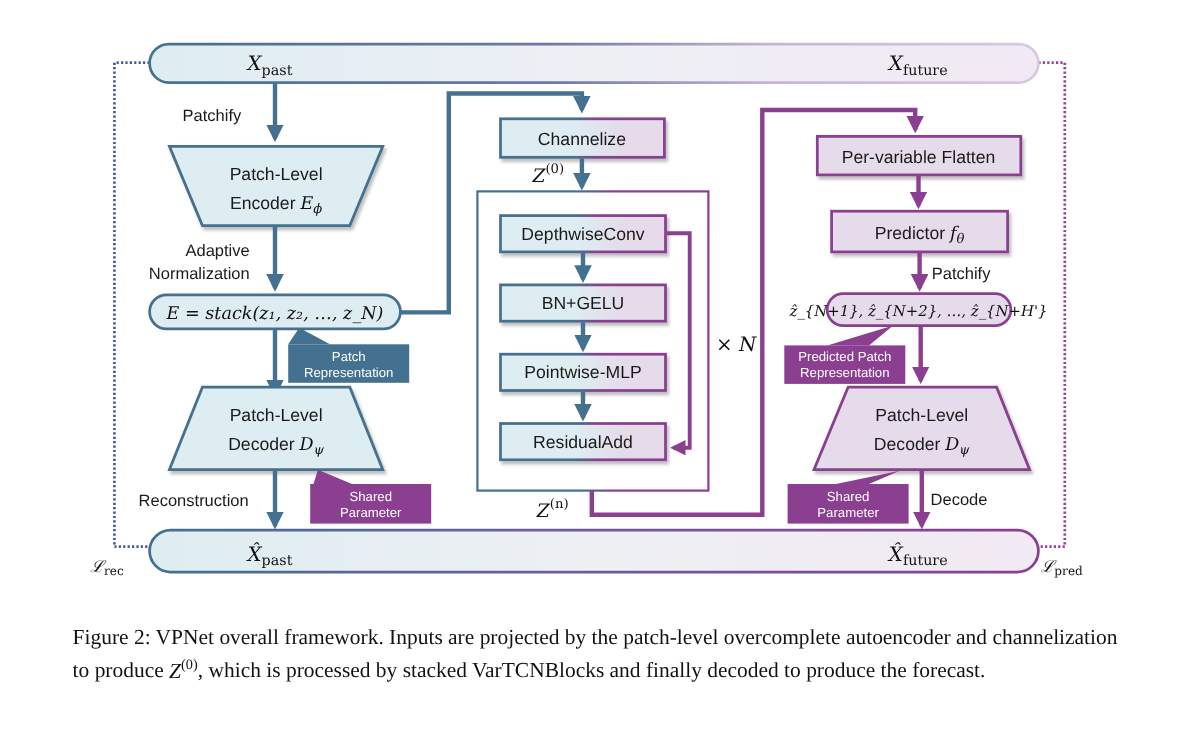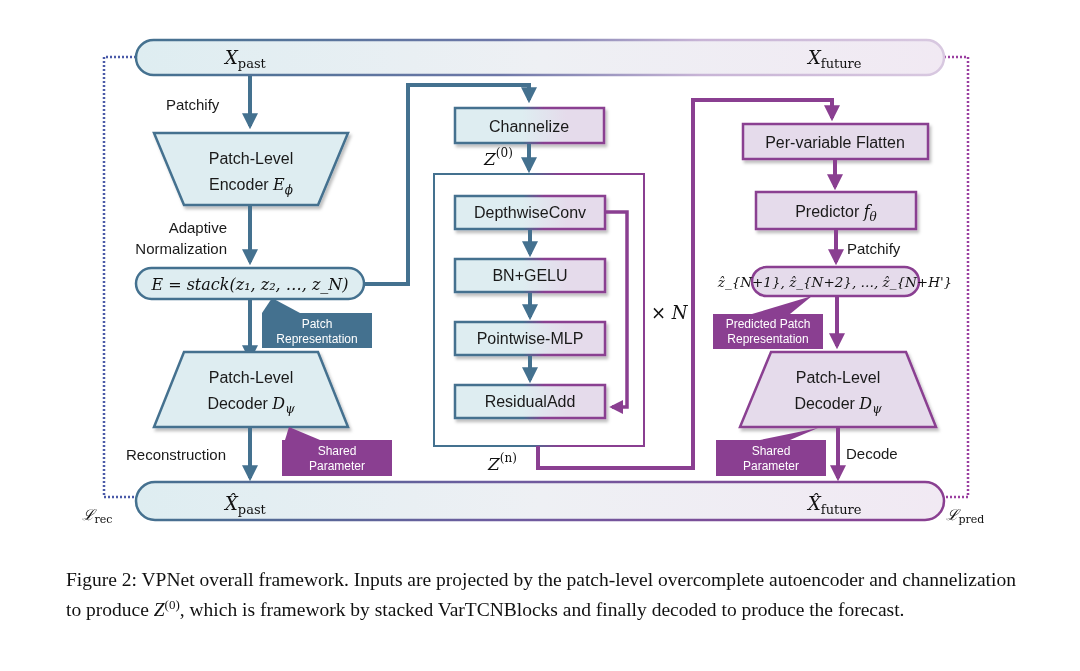--- a/index.html
+++ b/index.html
@@ -197,13 +197,13 @@
   <text class="lbl" x="846" y="459">Decode</text>
 
   <g>
     <polygon points="818,428 790,440 760,440" fill="#8a3f91"></polygon>
     <rect x="716" y="440" width="110" height="36" fill="#8a3f91"></rect>
     <text class="callout-lbl" x="771" y="455" text-anchor="middle">Shared</text>
     <text class="callout-lbl" x="771" y="470" text-anchor="middle">Parameter</text>
   </g>
 </svg>
 
-<div id="caption"><span>Figure 2: VPNet overall framework. Inputs are projected by the patch-level overcomplete autoencoder and channelization to produce </span><span style="font-style:italic;"><span>Z</span><sup style="font-style:normal;">(0)</sup></span><span>, which is framework by stacked VarTCNBlocks and finally decoded to produce the forecast.</span></div>
+<div id="caption"><span>Figure 2: VPNet overall framework. Inputs are projected by the patch-level overcomplete autoencoder and channelization to produce </span><span style="font-style:italic;"><span>Z</span><sup style="font-style:normal;">(0)</sup></span><span>, which is processed by stacked VarTCNBlocks and finally decoded to produce the forecast.</span></div>
 
 </body></html>

